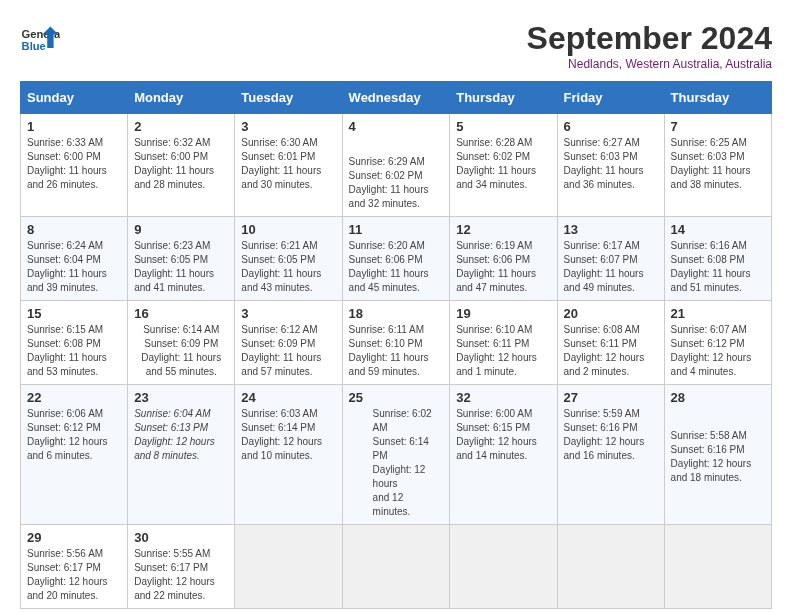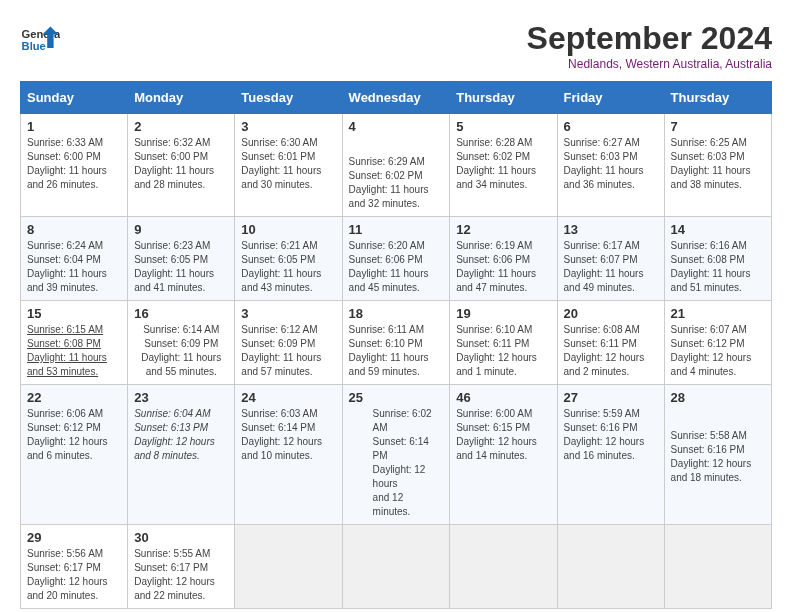--- a/index.html
+++ b/index.html
@@ -210,21 +210,21 @@
           <span class="day-number">14</span>
           <div class="day-info" style="white-space: pre-line;">Sunrise: 6:16 AM
 Sunset: 6:08 PM
 Daylight: 11 hours
 and 51 minutes.</div>
         </td>
       </tr>
       <tr>
         <td>
           <span class="day-number">15</span>
-          <div class="day-info" style="white-space: pre-line; text-decoration: underline;">Sunrise: 6:15 AM
+          <div class="day-info" style="white-space: pre-line;">Sunrise: 6:15 AM
 Sunset: 6:08 PM
 Daylight: 11 hours
 and 53 minutes.</div>
         </td>
         <td>
           <span class="day-number">16</span>
           <div class="day-info" style="white-space: pre-line; text-align: center;">Sunrise: 6:14 AM
 Sunset: 6:09 PM
 Daylight: 11 hours
 and 55 minutes.</div>
@@ -288,21 +288,21 @@
 and 10 minutes.</div>
         </td>
         <td>
           <span class="day-number">25</span>
           <div class="day-info" style="white-space: pre-line; margin-left: 24px;">Sunrise: 6:02 AM
 Sunset: 6:14 PM
 Daylight: 12 hours
 and 12 minutes.</div>
         </td>
         <td>
-          <span class="day-number">46</span>
+          <span class="day-number">32</span>
           <div class="day-info" style="white-space: pre-line;">Sunrise: 6:00 AM
 Sunset: 6:15 PM
 Daylight: 12 hours
 and 14 minutes.</div>
         </td>
         <td>
           <span class="day-number">27</span>
           <div class="day-info" style="white-space: pre-line;">Sunrise: 5:59 AM
 Sunset: 6:16 PM
 Daylight: 12 hours

